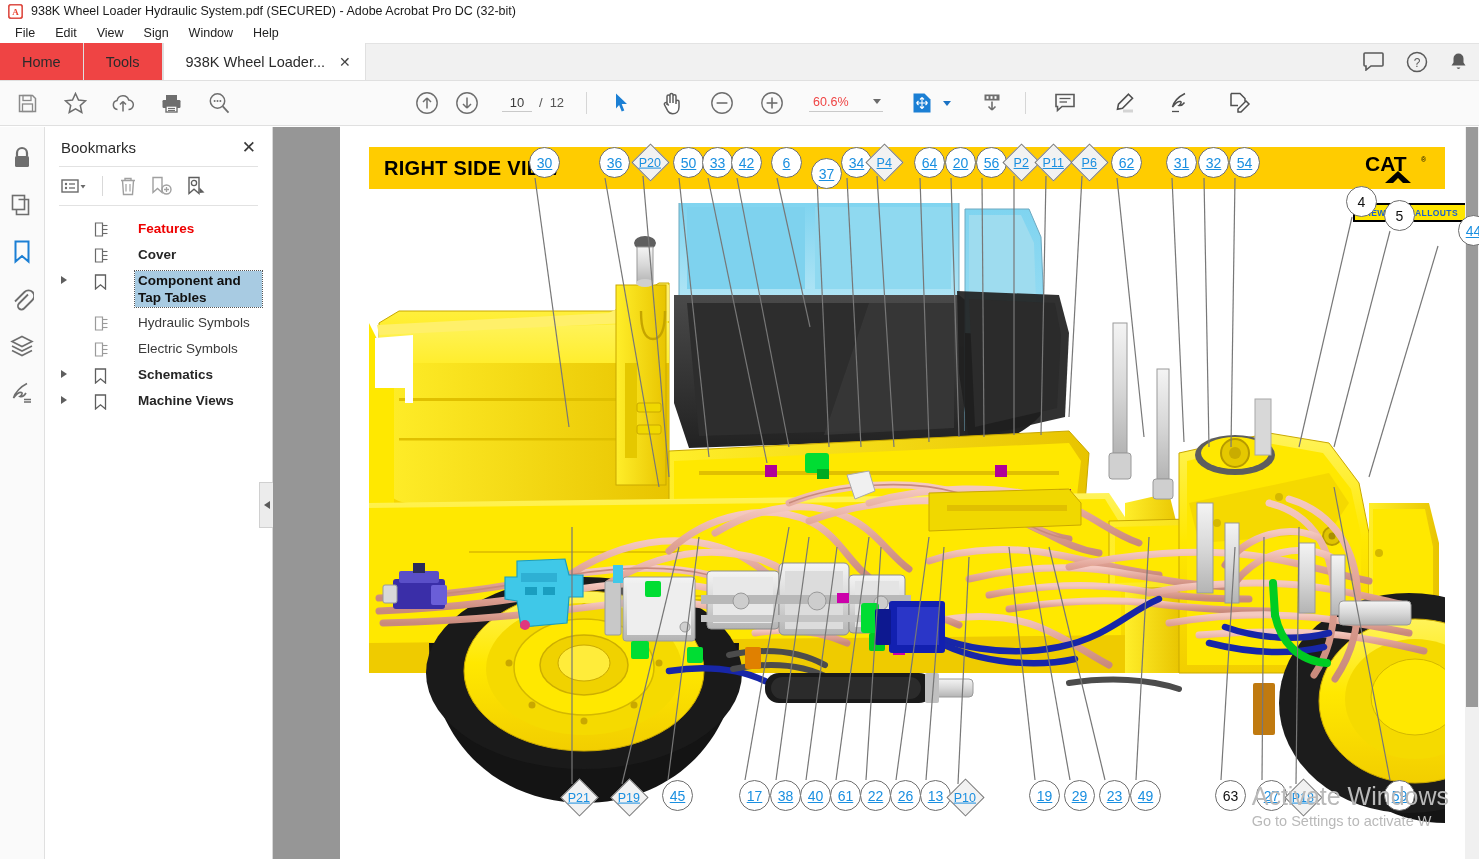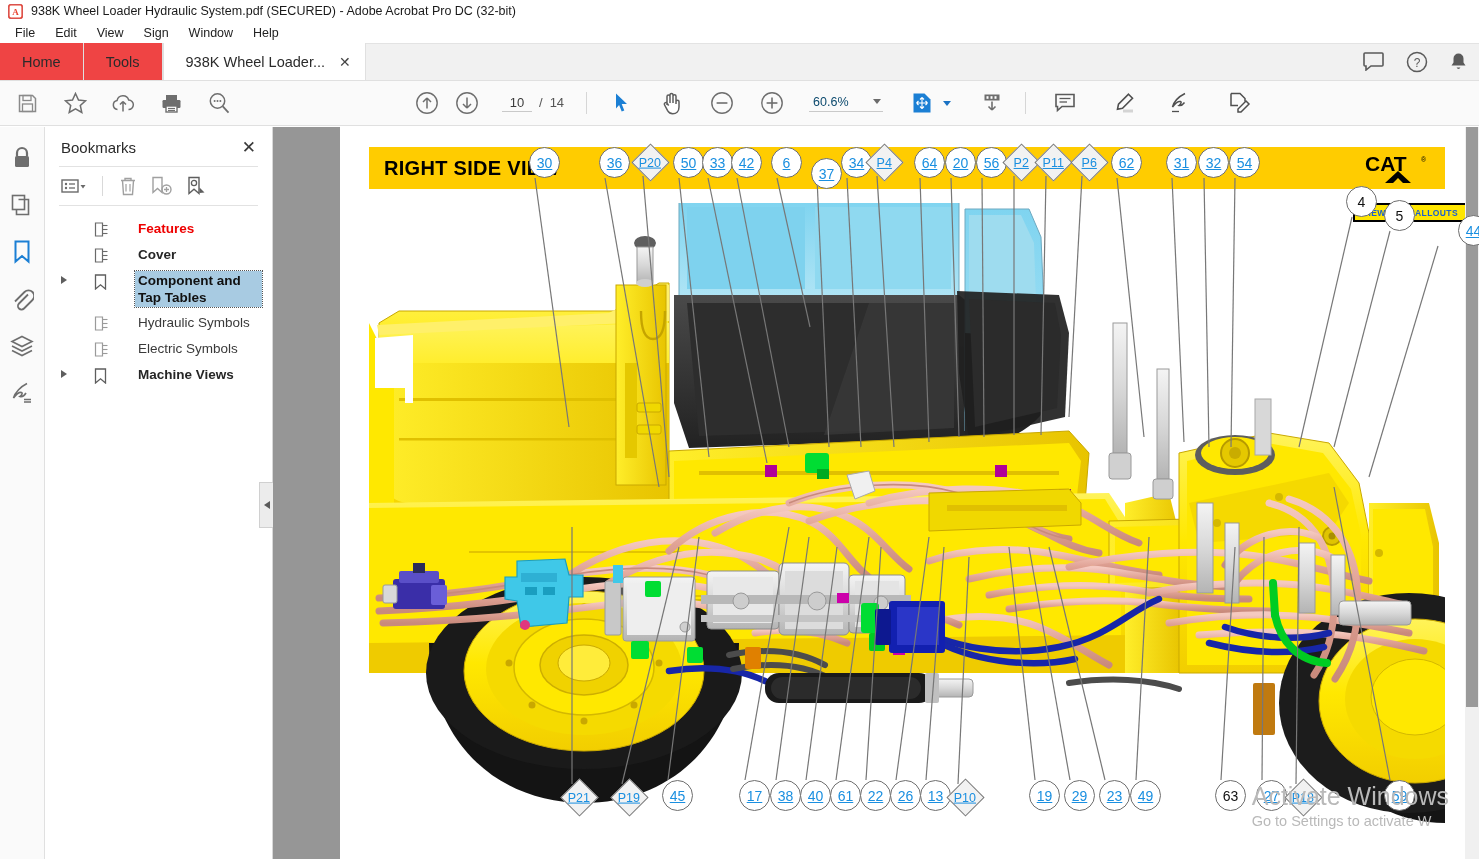--- a/index.html
+++ b/index.html
@@ -72,21 +72,21 @@
     width: 30px; text-align: center; border: none; border-bottom: 1px solid #c9c9c9;
     font-size: 13px; color: #3c3c3c; background: transparent; padding-bottom: 1px;
     font-family: "Liberation Sans", sans-serif; outline: none;
   }
   .page-total { font-size: 13px; color: #555; }
   .tb-sep { width: 1px; height: 22px; background: #d6d6d6; margin: 0 8px; }
   .zoombox {
     display: flex; align-items: center; gap: 12px; border-bottom: 1px solid #c9c9c9;
     padding: 0 2px 2px 4px; width: 74px; justify-content: space-between;
   }
-  .zoomval { font-size: 12.5px; color: #0c4a6e; }
+  .zoomval { font-size: 12.5px; color: #ef4444; }
   .caret-dn { width: 0; height: 0; border-left: 4.5px solid transparent;
               border-right: 4.5px solid transparent; border-top: 5px solid #6b6b6b; }
   .caret-dn.blue { border-top-color: #1a72c4; }
 
   
   .workspace {
     position: absolute; top: 127px; left: 0; right: 0; bottom: 0;
     display: flex; background: #ffffff;
   }
 
@@ -315,21 +315,21 @@
     </span>
     <span class="tb-icon" style="margin-right:8px">
       <svg width="24" height="24" viewBox="0 0 24 24">
           <circle cx="12" cy="12" r="10.2" fill="none" stroke="#6e6e6e" stroke-width="1.4"></circle>
           <path d="M12 6.5V17M12 17l-4-4M12 17l4-4" fill="none" stroke="#6e6e6e" stroke-width="1.5"></path>
         </svg>
     </span>
     <span class="pagebox">
       <input class="page-cur" value="10" style="">
       <span class="page-total">/</span>
-      <span class="page-total">14</span>
+      <span class="page-total">12</span>
     </span>
     <span class="tb-sep"></span>
     <span class="tb-icon">
       <svg width="20" height="22" viewBox="0 0 20 22">
           <path d="M4 1.5l11 10.5h-5.3l2.6 6.4-2.6 1.1-2.6-6.4-3.1 3.4z" fill="#1b7fd4"></path>
         </svg>
     </span>
     <span class="tb-icon" style="margin-left:10px">
       <svg width="22" height="23" viewBox="0 0 22 23">
           <path d="M6 13V4.5a1.5 1.5 0 013 0V11m0-1V3a1.5 1.5 0 013 0v8m0-1V4.3a1.5 1.5 0 013 0V12m0-2.2a1.5 1.5 0 013 0V15c0 4-2.6 6.8-6.3 6.8C10 21.8 8 21 6.6 18.6L3.6 13c-.6-1.1-.1-2 .9-2.4 1-.4 1.6.2 2 1l1.1 2" fill="#fff" stroke="#5d5d5d" stroke-width="1.5" stroke-linejoin="round"></path>
@@ -539,20 +539,31 @@
           <svg width="15" height="15" viewBox="0 0 15 15">
               <path d="M1.5 1h7v13h-7z" fill="none" stroke="#9a9a9a" stroke-width="1.2"></path>
               <line x1="9" y1="3.5" x2="13.5" y2="3.5" stroke="#9a9a9a" stroke-width="1.1"></line>
               <line x1="9" y1="7.5" x2="13.5" y2="7.5" stroke="#9a9a9a" stroke-width="1.1"></line>
               <line x1="9" y1="11.5" x2="13.5" y2="11.5" stroke="#9a9a9a" stroke-width="1.1"></line>
             </svg>
         </span>
         <span class="bm-label">Electric Symbols</span>
       </div>
 
+      <div class="bm-item bold">
+        <span class="bm-exp">
+            <span class="bm-arrow"></span>
+          </span>
+        <span class="bm-ico">
+          <svg width="13" height="16" viewBox="0 0 13 16">
+              <path d="M1.5 1h10v14l-5-4.2-5 4.2z" fill="none" stroke="#5e5e5e" stroke-width="1.3"></path>
+            </svg>
+        </span>
+        <span class="bm-label">Schematics</span>
+      </div>
 
       <div class="bm-item bold">
         <span class="bm-exp">
             <span class="bm-arrow"></span>
           </span>
         <span class="bm-ico">
           <svg width="13" height="16" viewBox="0 0 13 16">
               <path d="M1.5 1h10v14l-5-4.2-5 4.2z" fill="none" stroke="#5e5e5e" stroke-width="1.3"></path>
             </svg>
         </span>

